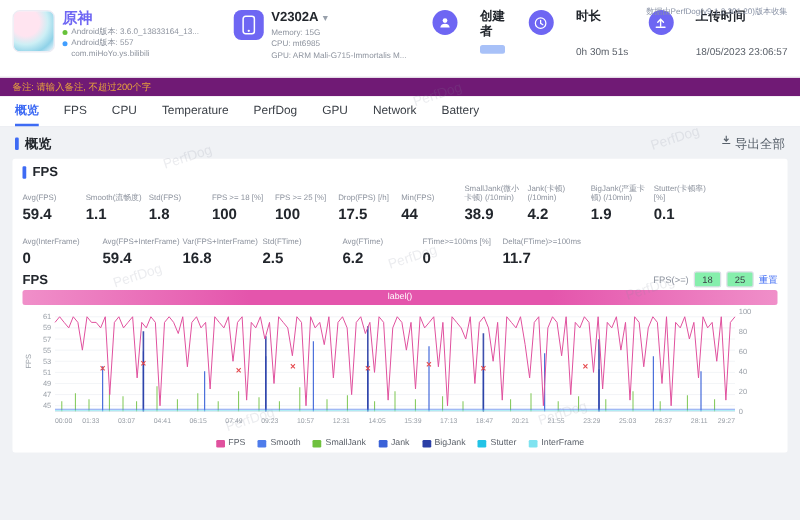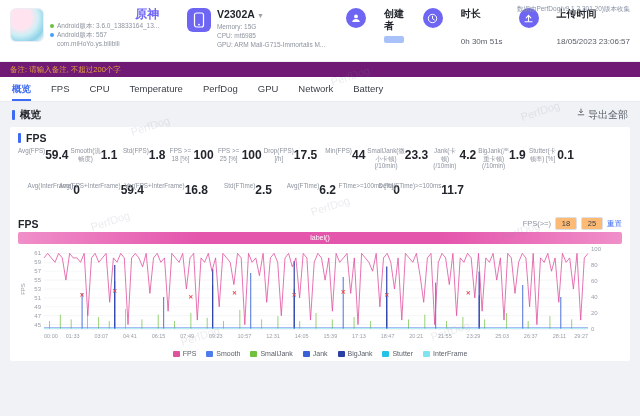--- a/index.html
+++ b/index.html
@@ -1,21 +1,21 @@
 <!DOCTYPE html>
 <html><head>
 <meta charset="utf-8">
 <style>
   *{margin:0;padding:0;box-sizing:border-box;font-family:"Liberation Sans",sans-serif;}
   html,body{width:640px;height:416px;overflow:hidden;background:#f0f2f5;}
   .page{position:relative;width:640px;height:416px;}
 
   
   .header{background:#fff;height:62px;display:flex;align-items:flex-start;gap:16px;padding:8px 10px 4px;position:relative;border-bottom:1px solid #f0f0f2;}
-  .app-block{display:flex;gap:6px;width:180px;text-align:right;}
+  .app-block{display:flex;gap:6px;width:180px;}
   .avatar{width:34px;height:34px;border-radius:6px;flex:none;border:1px solid #ececf4;
     background:radial-gradient(circle at 30% 28%,#ffe4f0 0 34%,#cdeff5 55%,#8fd2e8 78%,#f9f9ff);}
   .app-title{font-size:12px;font-weight:bold;color:#6e66f3;line-height:13px;}
   .app-line{font-size:6.5px;color:#8d939e;line-height:9px;display:flex;align-items:center;gap:3px;white-space:nowrap;}
   .dot{width:4px;height:4px;border-radius:50%;flex:none;}
   .dot.green{background:#67c23a;} .dot.blue{background:#409eff;}
   .pkg{margin-left:7px;}
   .dev-block{display:flex;gap:6px;width:160px;}
   .dev-icon{width:24px;height:24px;border-radius:6px;background:#6e66f3;flex:none;display:flex;align-items:center;justify-content:center;}
   .dev-model{font-size:10.5px;font-weight:bold;color:#22262c;line-height:12px;}
@@ -41,30 +41,30 @@
   .sec-bar{width:3px;height:10px;background:#3e6bf4;border-radius:1px;margin-right:5px;}
   .sec-title{font-size:10.5px;font-weight:bold;color:#22262c;}
   .export{margin-left:auto;display:flex;align-items:flex-start;gap:3px;font-size:10px;color:#57606a;cursor:pointer;}
 
   
   .card{background:#fff;margin:3px 10px 4px;padding:5px 8px 4px;border-radius:2px;}
   .card-title{display:flex;align-items:center;margin-bottom:3px;}
 
   .metrics{display:grid;grid-template-columns:repeat(12,1fr);column-gap:2px;margin-bottom:4px;}
   .metrics.row2{grid-template-columns:repeat(7,62px);}
-  .metric{display:flex;flex-direction:row;justify-content:flex-end;text-align:center;min-height:31px;}
+  .metric{display:flex;flex-direction:column;justify-content:flex-end;text-align:left;min-height:31px;}
   .m-label{font-size:6.3px;color:#8d939e;line-height:1.2;}
   .m-value{font-size:12px;font-weight:bold;color:#22262c;margin-top:2px;line-height:13px;}
 
   
   .chart-head{display:flex;align-items:center;margin:2px 0 2px;}
   .chart-title{font-size:10.5px;font-weight:bold;color:#22262c;}
   .controls{margin-left:auto;display:flex;align-items:center;gap:4px;}
   .ctl-label{font-size:7.5px;color:#8d939e;}
-  .ctl-input{width:22px;height:13px;border:1px solid #dcdfe6;border-radius:2px;font-size:7.5px;text-align:center;color:#3a3f46;background:#fdba74;}
+  .ctl-input{width:22px;height:13px;border:1px solid #dcdfe6;border-radius:2px;font-size:7.5px;text-align:center;color:#3a3f46;background:#86efac;}
   .reset-link{font-size:7.5px;color:#3e6bf4;cursor:pointer;}
   .band{height:12px;border-radius:2px;background:linear-gradient(90deg,#f08fc9,#e455ac 30%,#e455ac 70%,#f08fc9);
     color:#fff;font-size:7px;text-align:center;line-height:12px;margin:2px 0 1px;cursor:pointer;}
   .legend{display:flex;justify-content:center;gap:10px;margin-top:1px;}
   .legend-item{display:flex;align-items:center;gap:3px;font-size:7px;color:#5a6069;cursor:pointer;}
   .swatch{width:7px;height:6px;border-radius:1px;}
 
   .wm{position:absolute;font-size:11px;color:rgba(130,138,155,0.16);transform:rotate(-18deg);pointer-events:none;}
 </style>
 </head>
@@ -200,21 +200,21 @@
         <div class="metric">
           <div class="m-label">Drop(FPS) [/h]</div>
           <div class="m-value">17.5</div>
         </div>
         <div class="metric">
           <div class="m-label">Min(FPS)</div>
           <div class="m-value">44</div>
         </div>
         <div class="metric">
           <div class="m-label">SmallJank(微小卡顿) (/10min)</div>
-          <div class="m-value">23.3</div>
+          <div class="m-value">38.9</div>
         </div>
         <div class="metric">
           <div class="m-label">Jank(卡顿) (/10min)</div>
           <div class="m-value">4.2</div>
         </div>
         <div class="metric">
           <div class="m-label">BigJank(严重卡顿) (/10min)</div>
           <div class="m-value">1.9</div>
         </div>
         <div class="metric">

